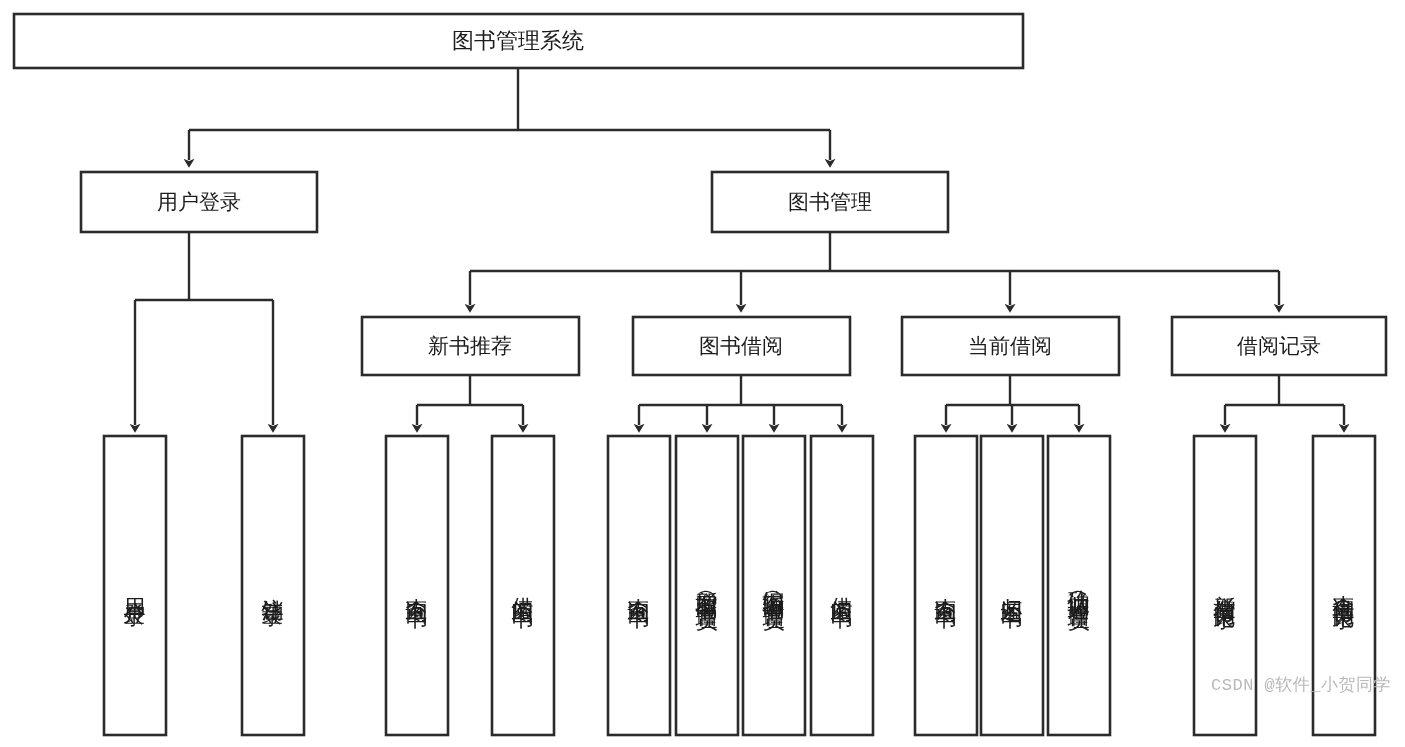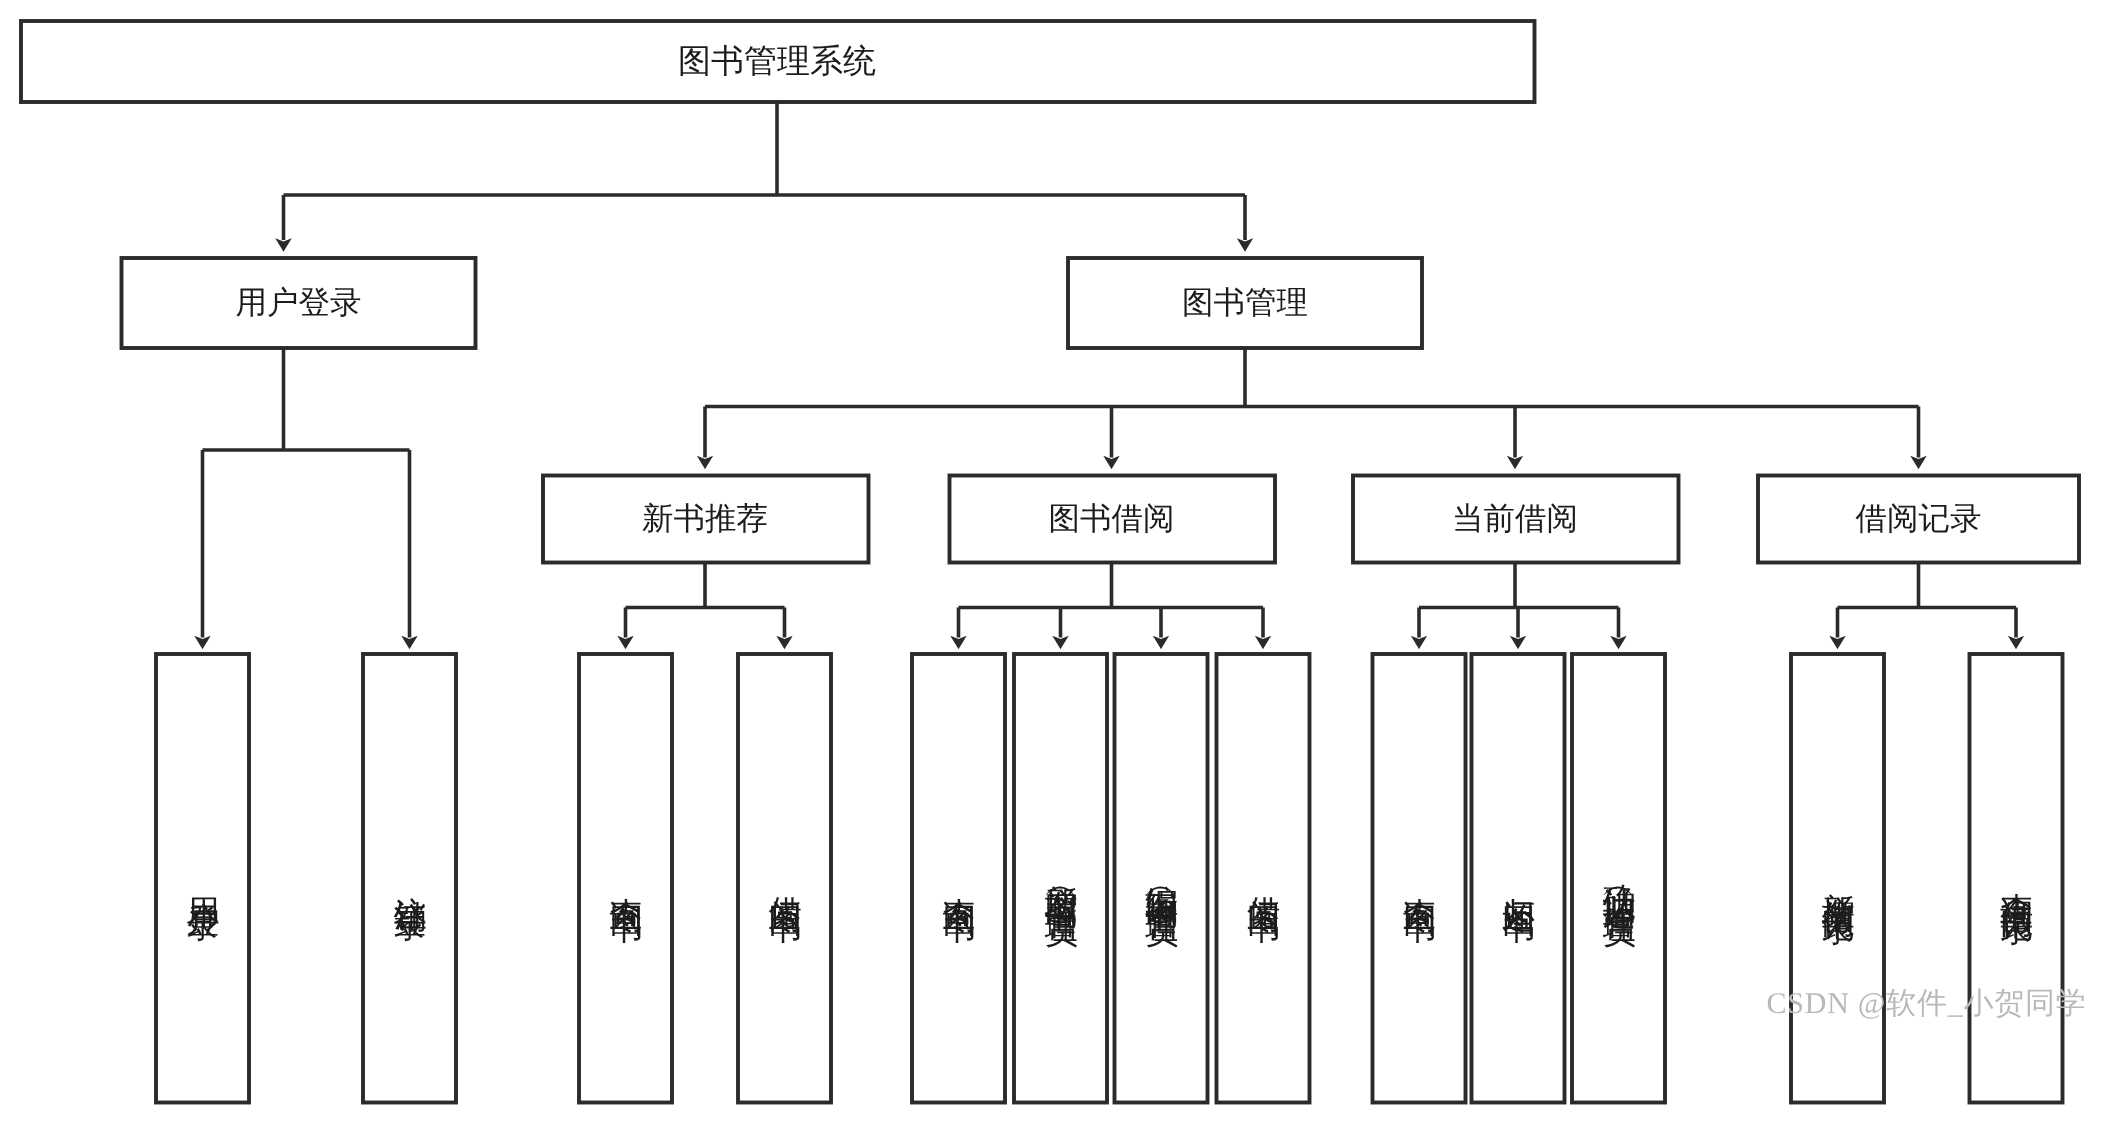--- a/index.html
+++ b/index.html
@@ -63,23 +63,23 @@
     font-size: 22px;
     line-height: 1.05;
     color: #1c1c1c;
     letter-spacing: 3px;
     white-space: nowrap;
     text-align: center;
   }
   .watermark {
     position: absolute;
     right: 14px;
-    bottom: 20px;
-    font-family: Liberation Serif, serif;
-    font-size: 20px;
+    bottom: 6px;
+    font-family: Liberation Mono, monospace;
+    font-size: 17px;
     color: #b9b9b9;
     white-space: nowrap;
     letter-spacing: 0.5px;
   }
 </style>
 </head>
 <body>
 
 <div id="diagram-root">
 

